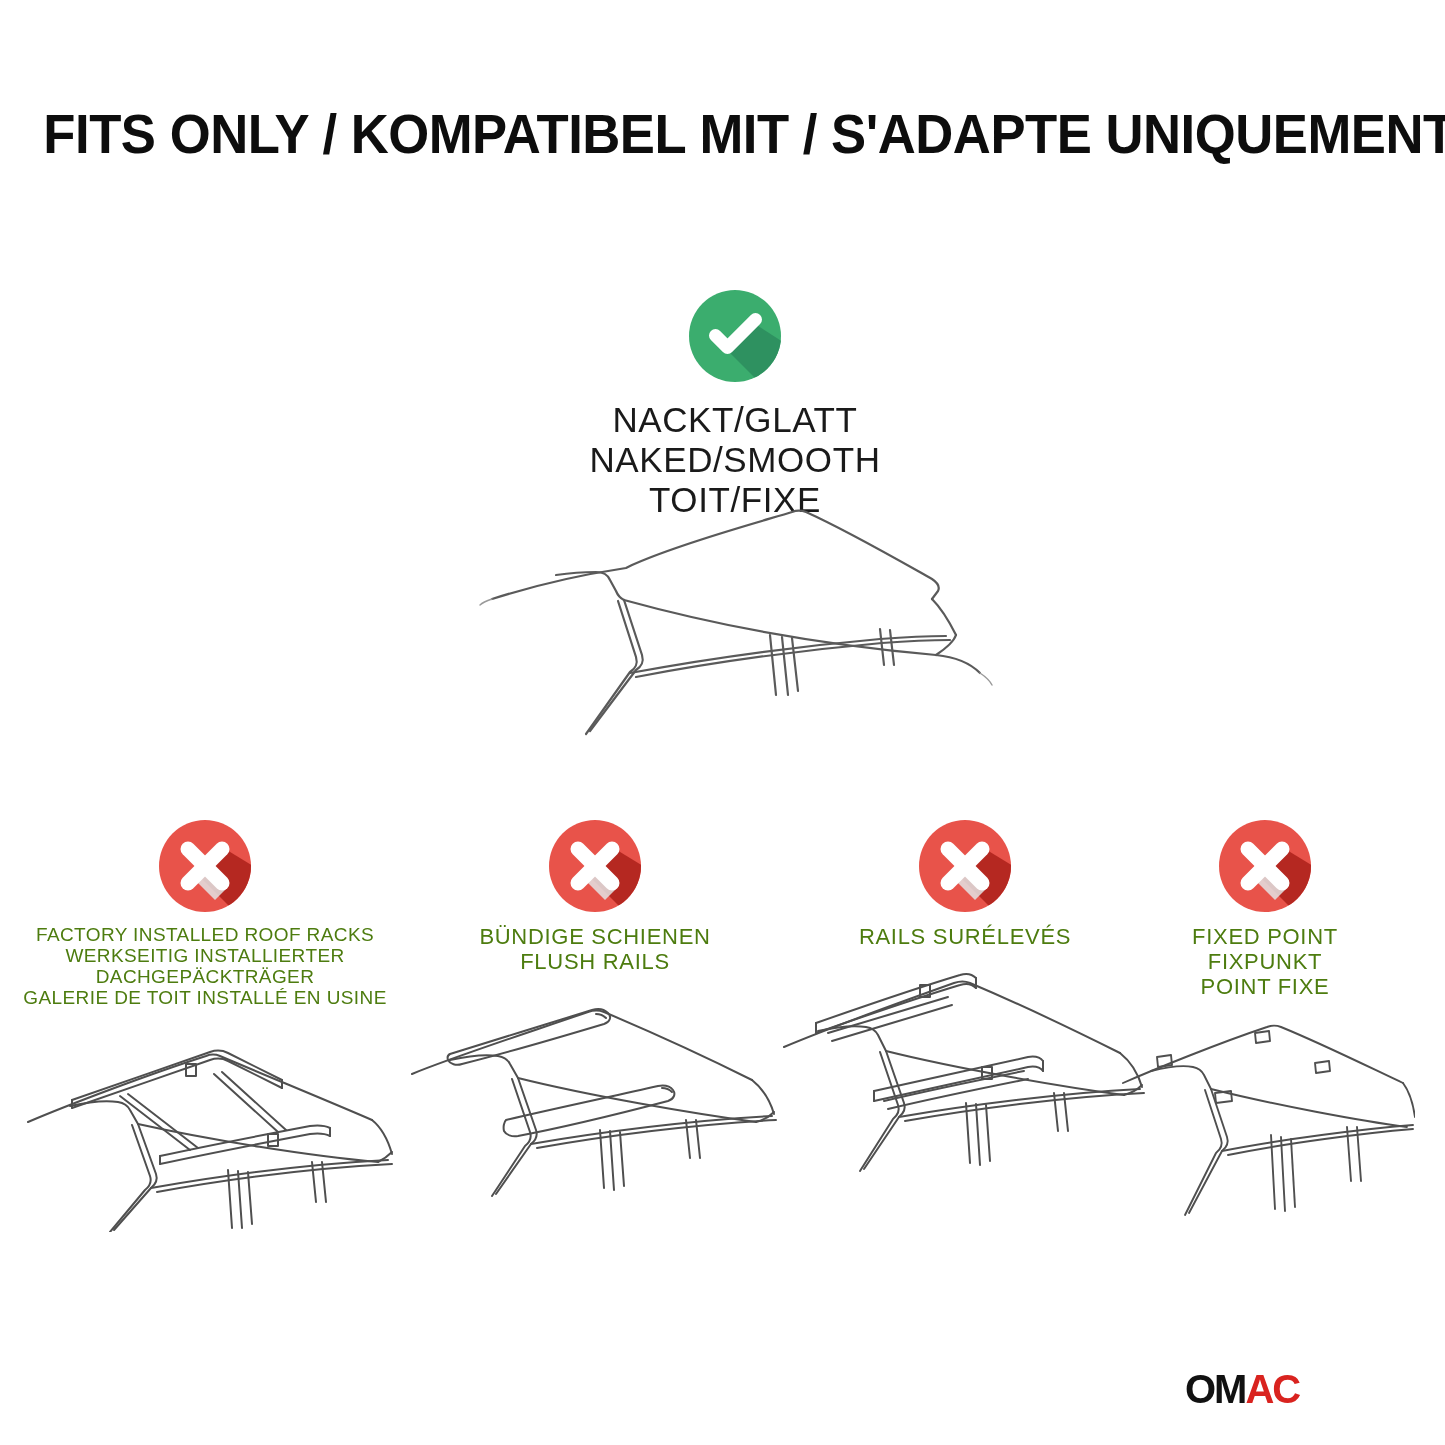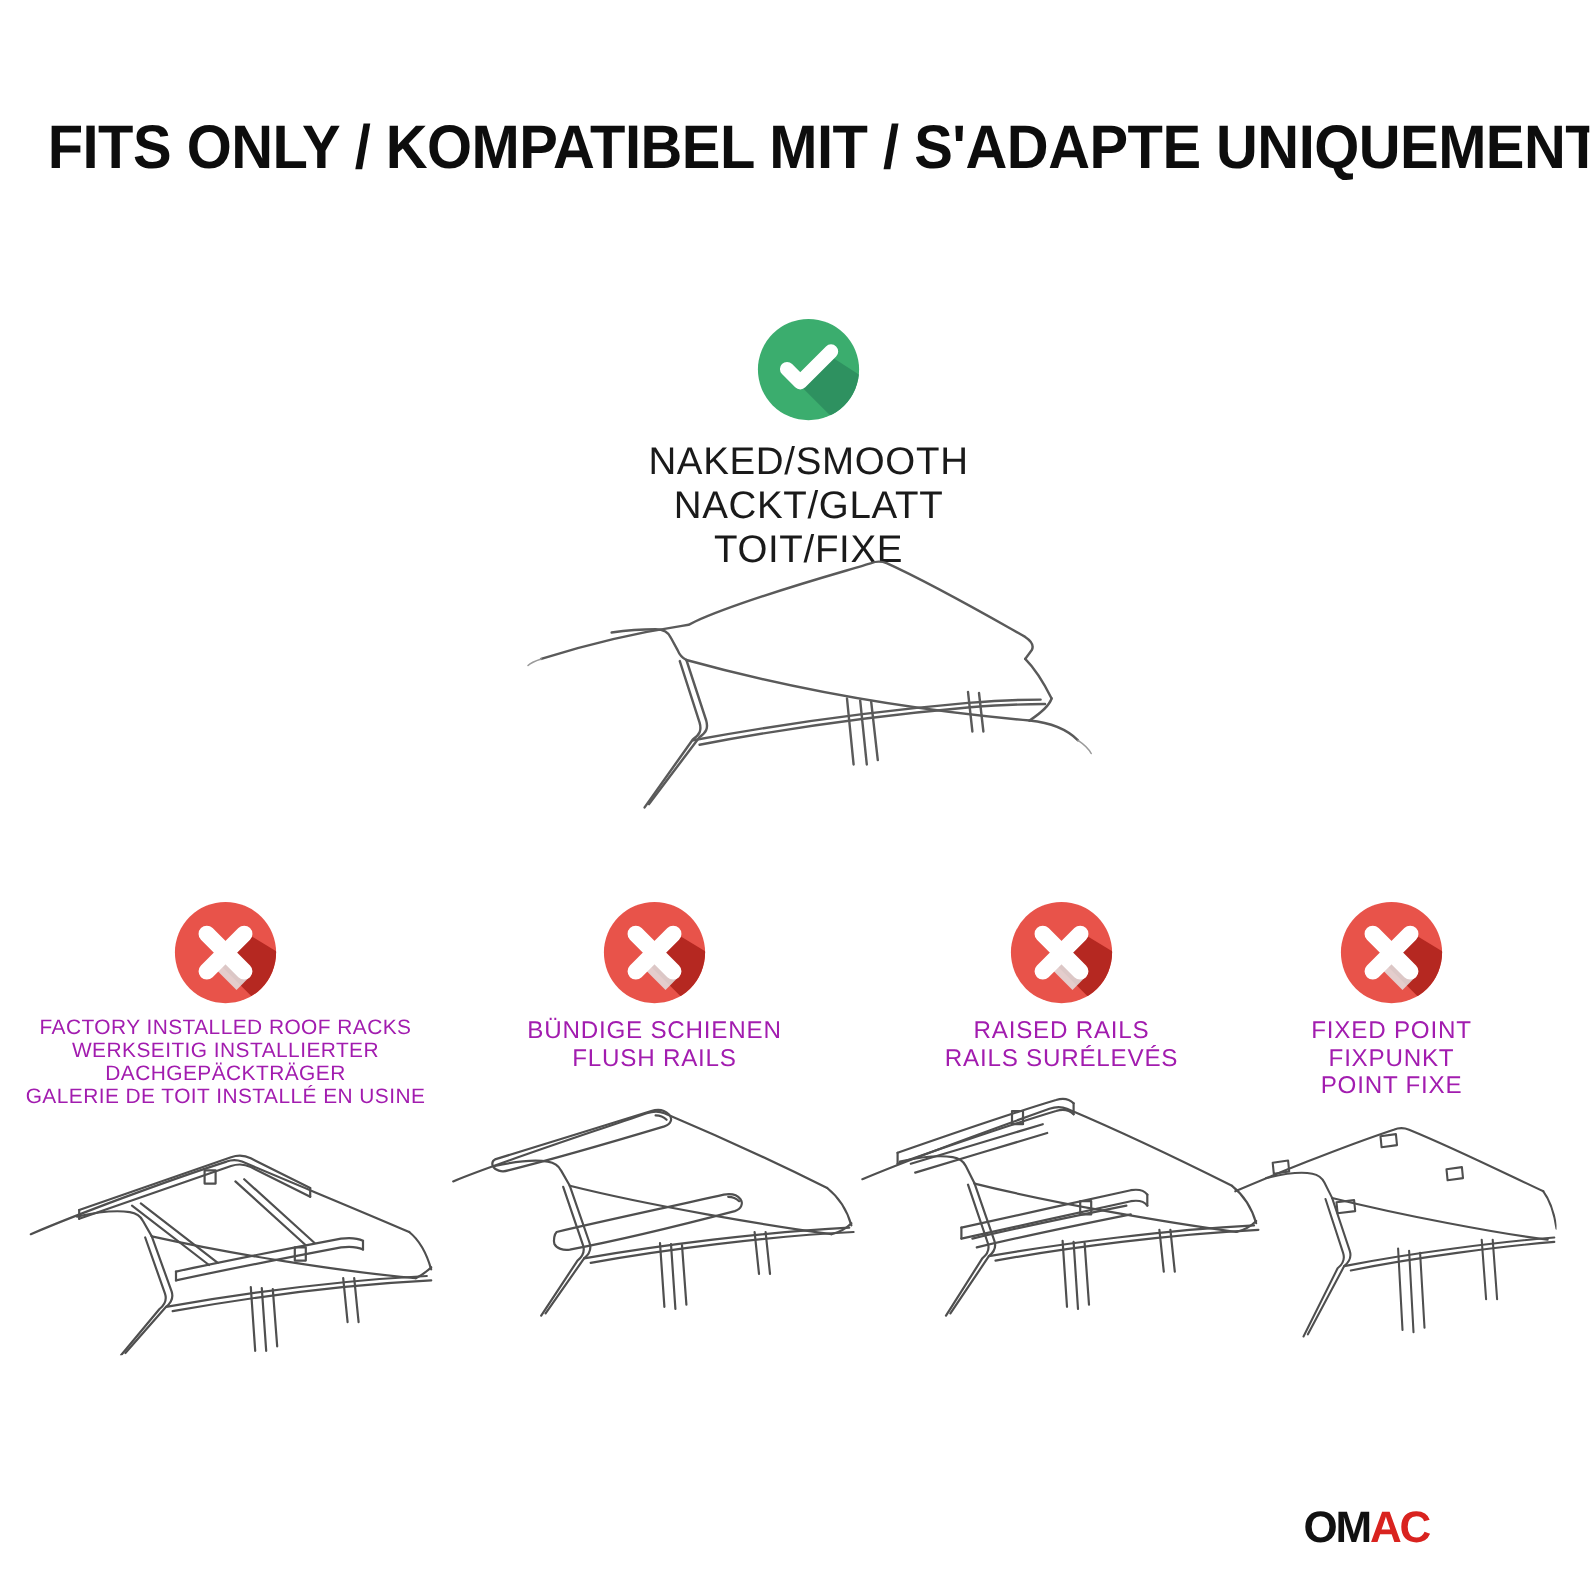--- a/index.html
+++ b/index.html
@@ -93,21 +93,21 @@
 
   .cell .badge { width: 96px; height: 96px; }
   .bad-labels {
     margin-top: 10px;
     text-align: center;
     font-family: "Liberation Sans", sans-serif;
     font-weight: 400;
     font-size: 22px;
     line-height: 25px;
     letter-spacing: 0.7px;
-    color: #a21caf;
+    color: #4d7c0f;
   }
   .bad-labels.tight { font-size: 19px; line-height: 21px; letter-spacing: 0.4px; }
   .bad-labels .ln { display: block; white-space: nowrap; }
 
   .mini-roof {
     margin-top: 14px;
     width: 100%;
     height: 210px;
   }
   .mini-roof svg { display:block; width:100%; height:100%; }
@@ -145,22 +145,22 @@
         </defs>
         <circle cx="48" cy="48" r="46" fill="#3BAD6E"></circle>
         <g clip-path="url(#gclip)">
           <path d="M40 62 L96 118 L96 54 L62 32 Z" fill="#2E9160"></path>
         </g>
         <path d="M28.5 47.5 L40.5 59.5 L68.5 31.5" fill="none" stroke="#ffffff" stroke-width="13" stroke-linecap="round" stroke-linejoin="round"></path>
       </svg>
     </div>
 
     <div class="good-labels">
+      <span class="ln">NACKT/GLATT</span>
       <span class="ln">NAKED/SMOOTH</span>
-      <span class="ln">NACKT/GLATT</span>
       <span class="ln">TOIT/FIXE</span>
     </div>
   </div>
 
   <div class="hero-roof">
     <svg viewBox="0 0 540 255" aria-hidden="true">
       <g fill="none" stroke="#5a5a5a" stroke-width="2.2" stroke-linecap="round" stroke-linejoin="round">
 
         <path d="M22 104 C60 92 110 80 150 74 L156 73 C158 72 160 71 162 70
                  C210 48 300 24 322 17 C327 15 331 15 336 17
@@ -347,21 +347,20 @@
             <path d="M48 48 L70 70 L58 82 L36 60 Z" fill="#e3e3e3" opacity="0.85"></path>
           </g>
           <g stroke="#ffffff" stroke-width="15" stroke-linecap="round">
             <line x1="31" y1="31" x2="65" y2="65"></line>
             <line x1="65" y1="31" x2="31" y2="65"></line>
           </g>
         </svg>
       </div>
 
       <div class="bad-labels">
-        <span class="ln">RAISED RAILS</span>
         <span class="ln">RAILS SURÉLEVÉS</span>
       </div>
 
       <div class="mini-roof">
         <svg viewBox="0 0 390 210" aria-hidden="true">
           <g fill="none" stroke="#4f4f4f" stroke-width="2" stroke-linecap="round" stroke-linejoin="round">
             <path d="M14 84 C52 68 128 40 184 20 C190 18 195 18 200 20 C252 42 318 74 350 90"></path>
             <path d="M48 68 C66 64 84 62 96 64 C102 65 106 68 108 72 L116 88"></path>
             <path d="M116 88 L134 140 C136 146 134 150 129 154 L94 206"></path>
             <path d="M110 89 L128 142 C130 148 128 152 123 156 L90 208"></path>

